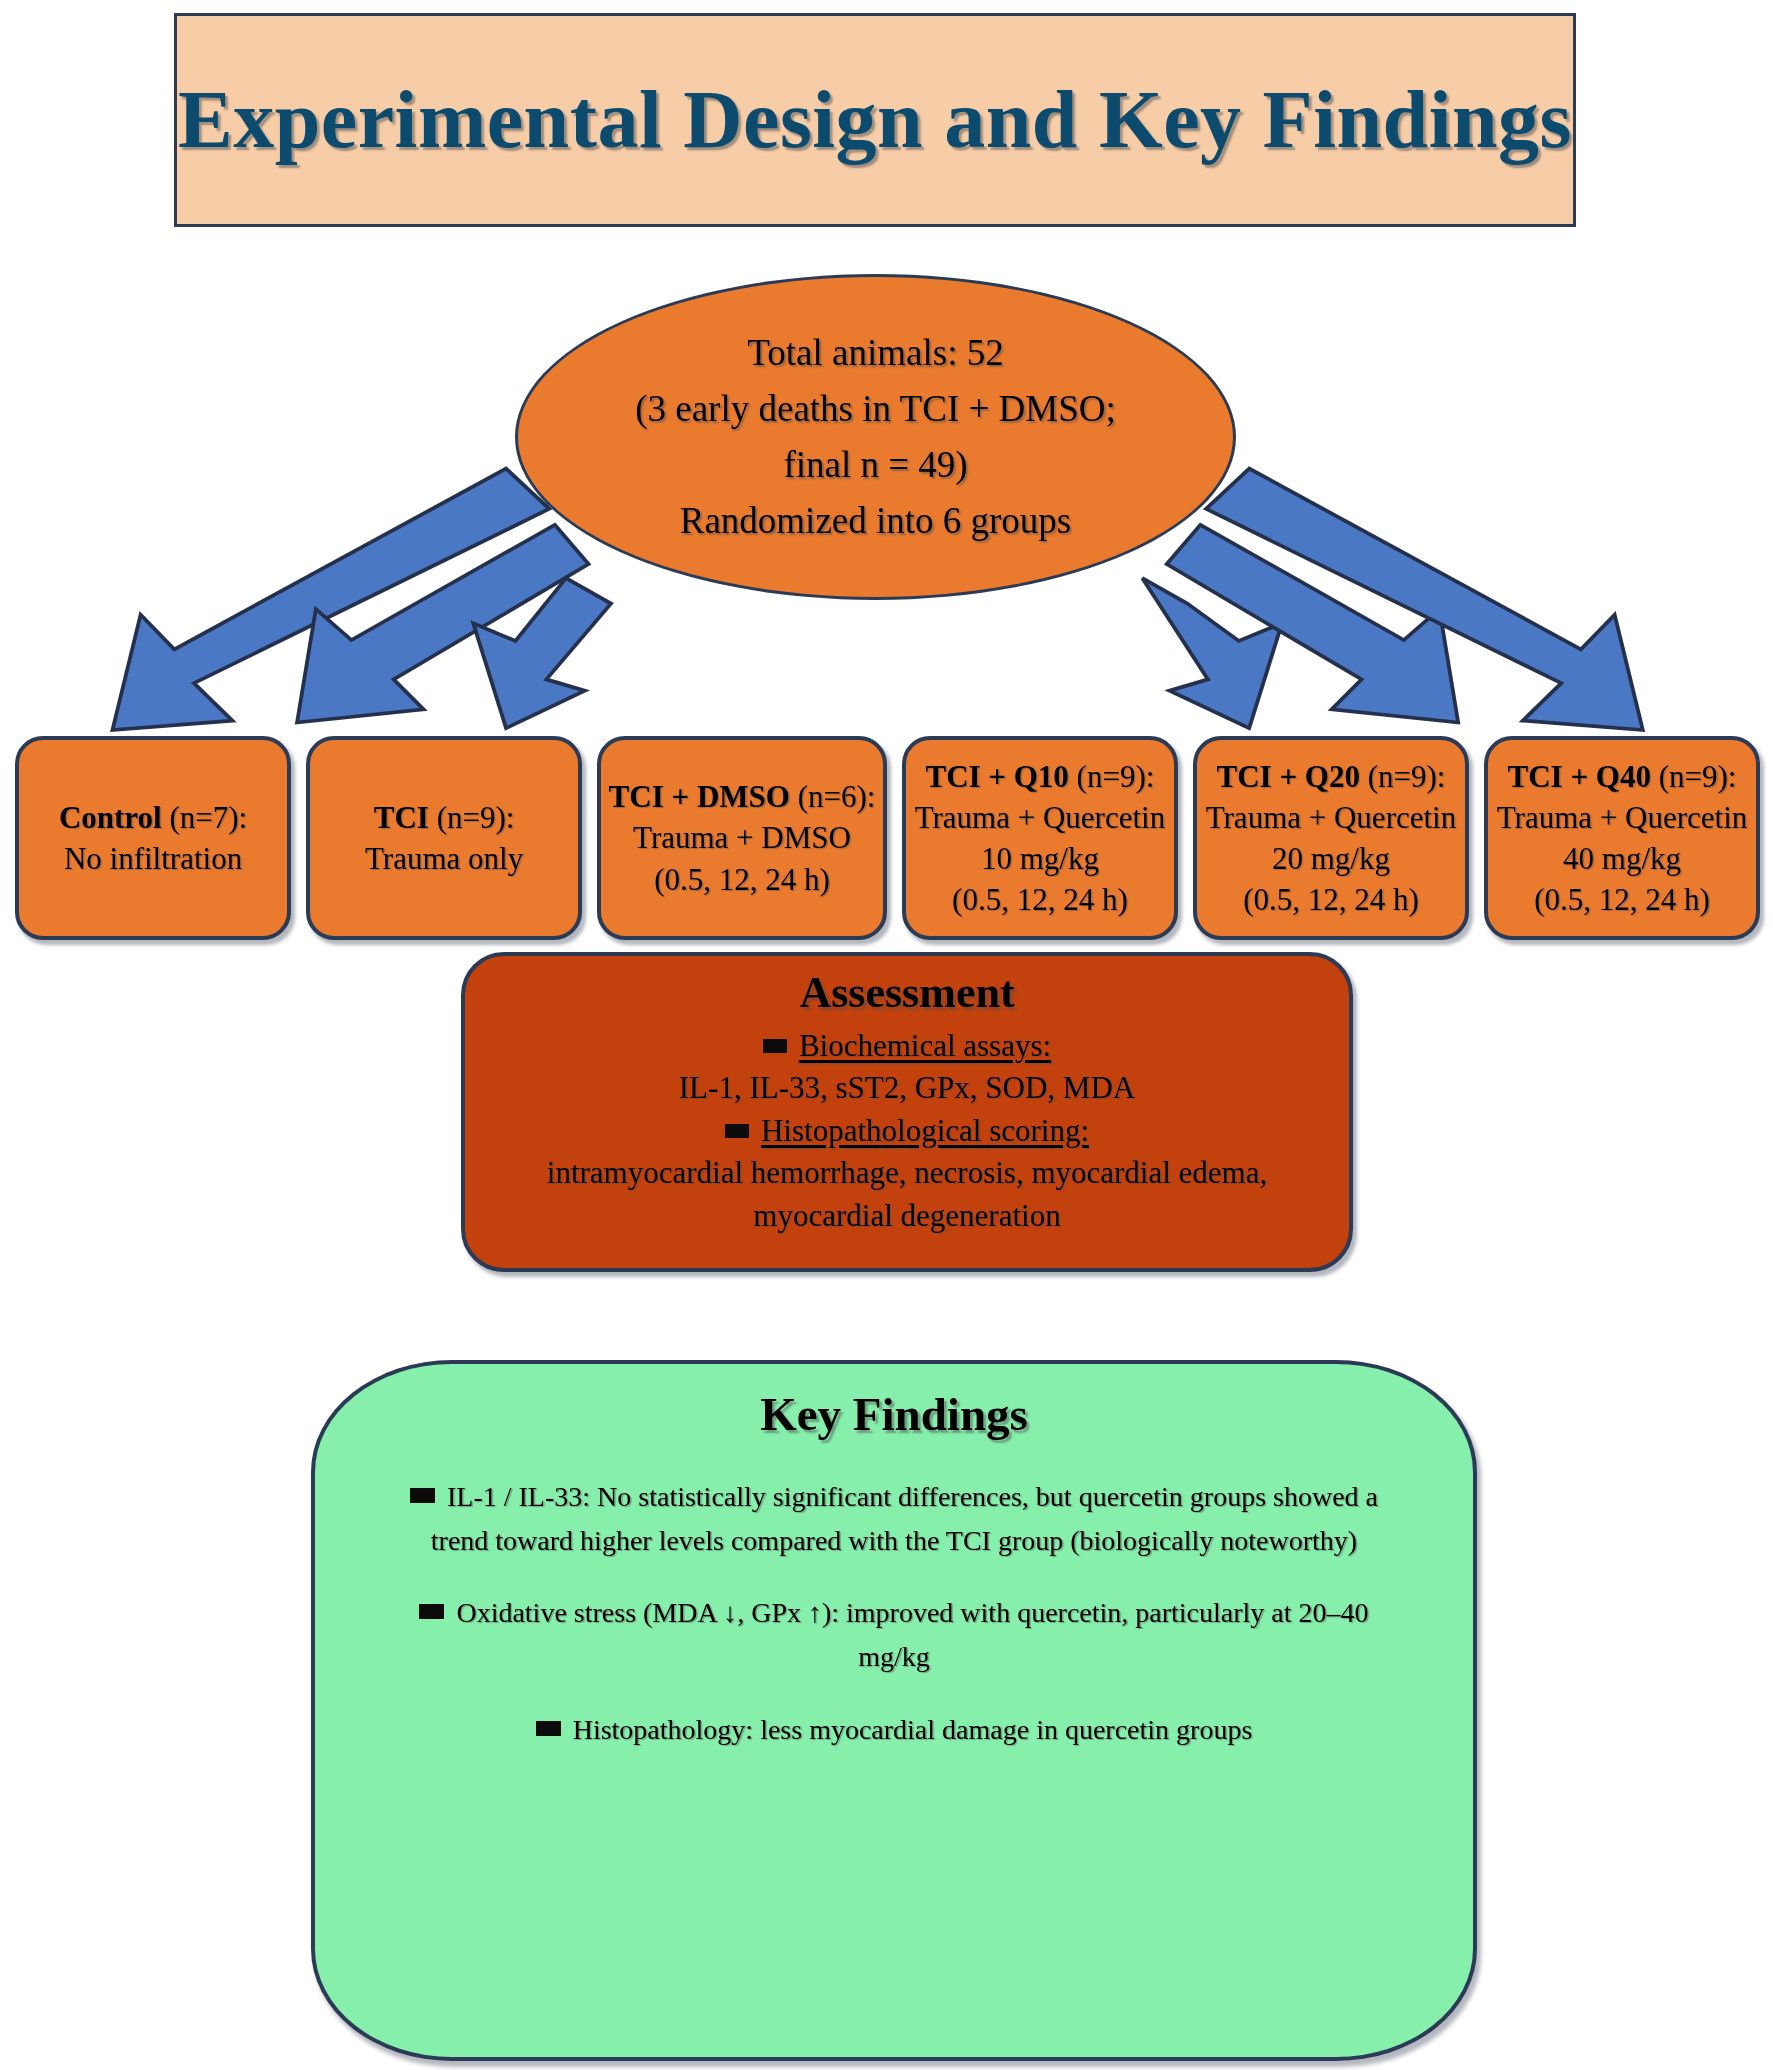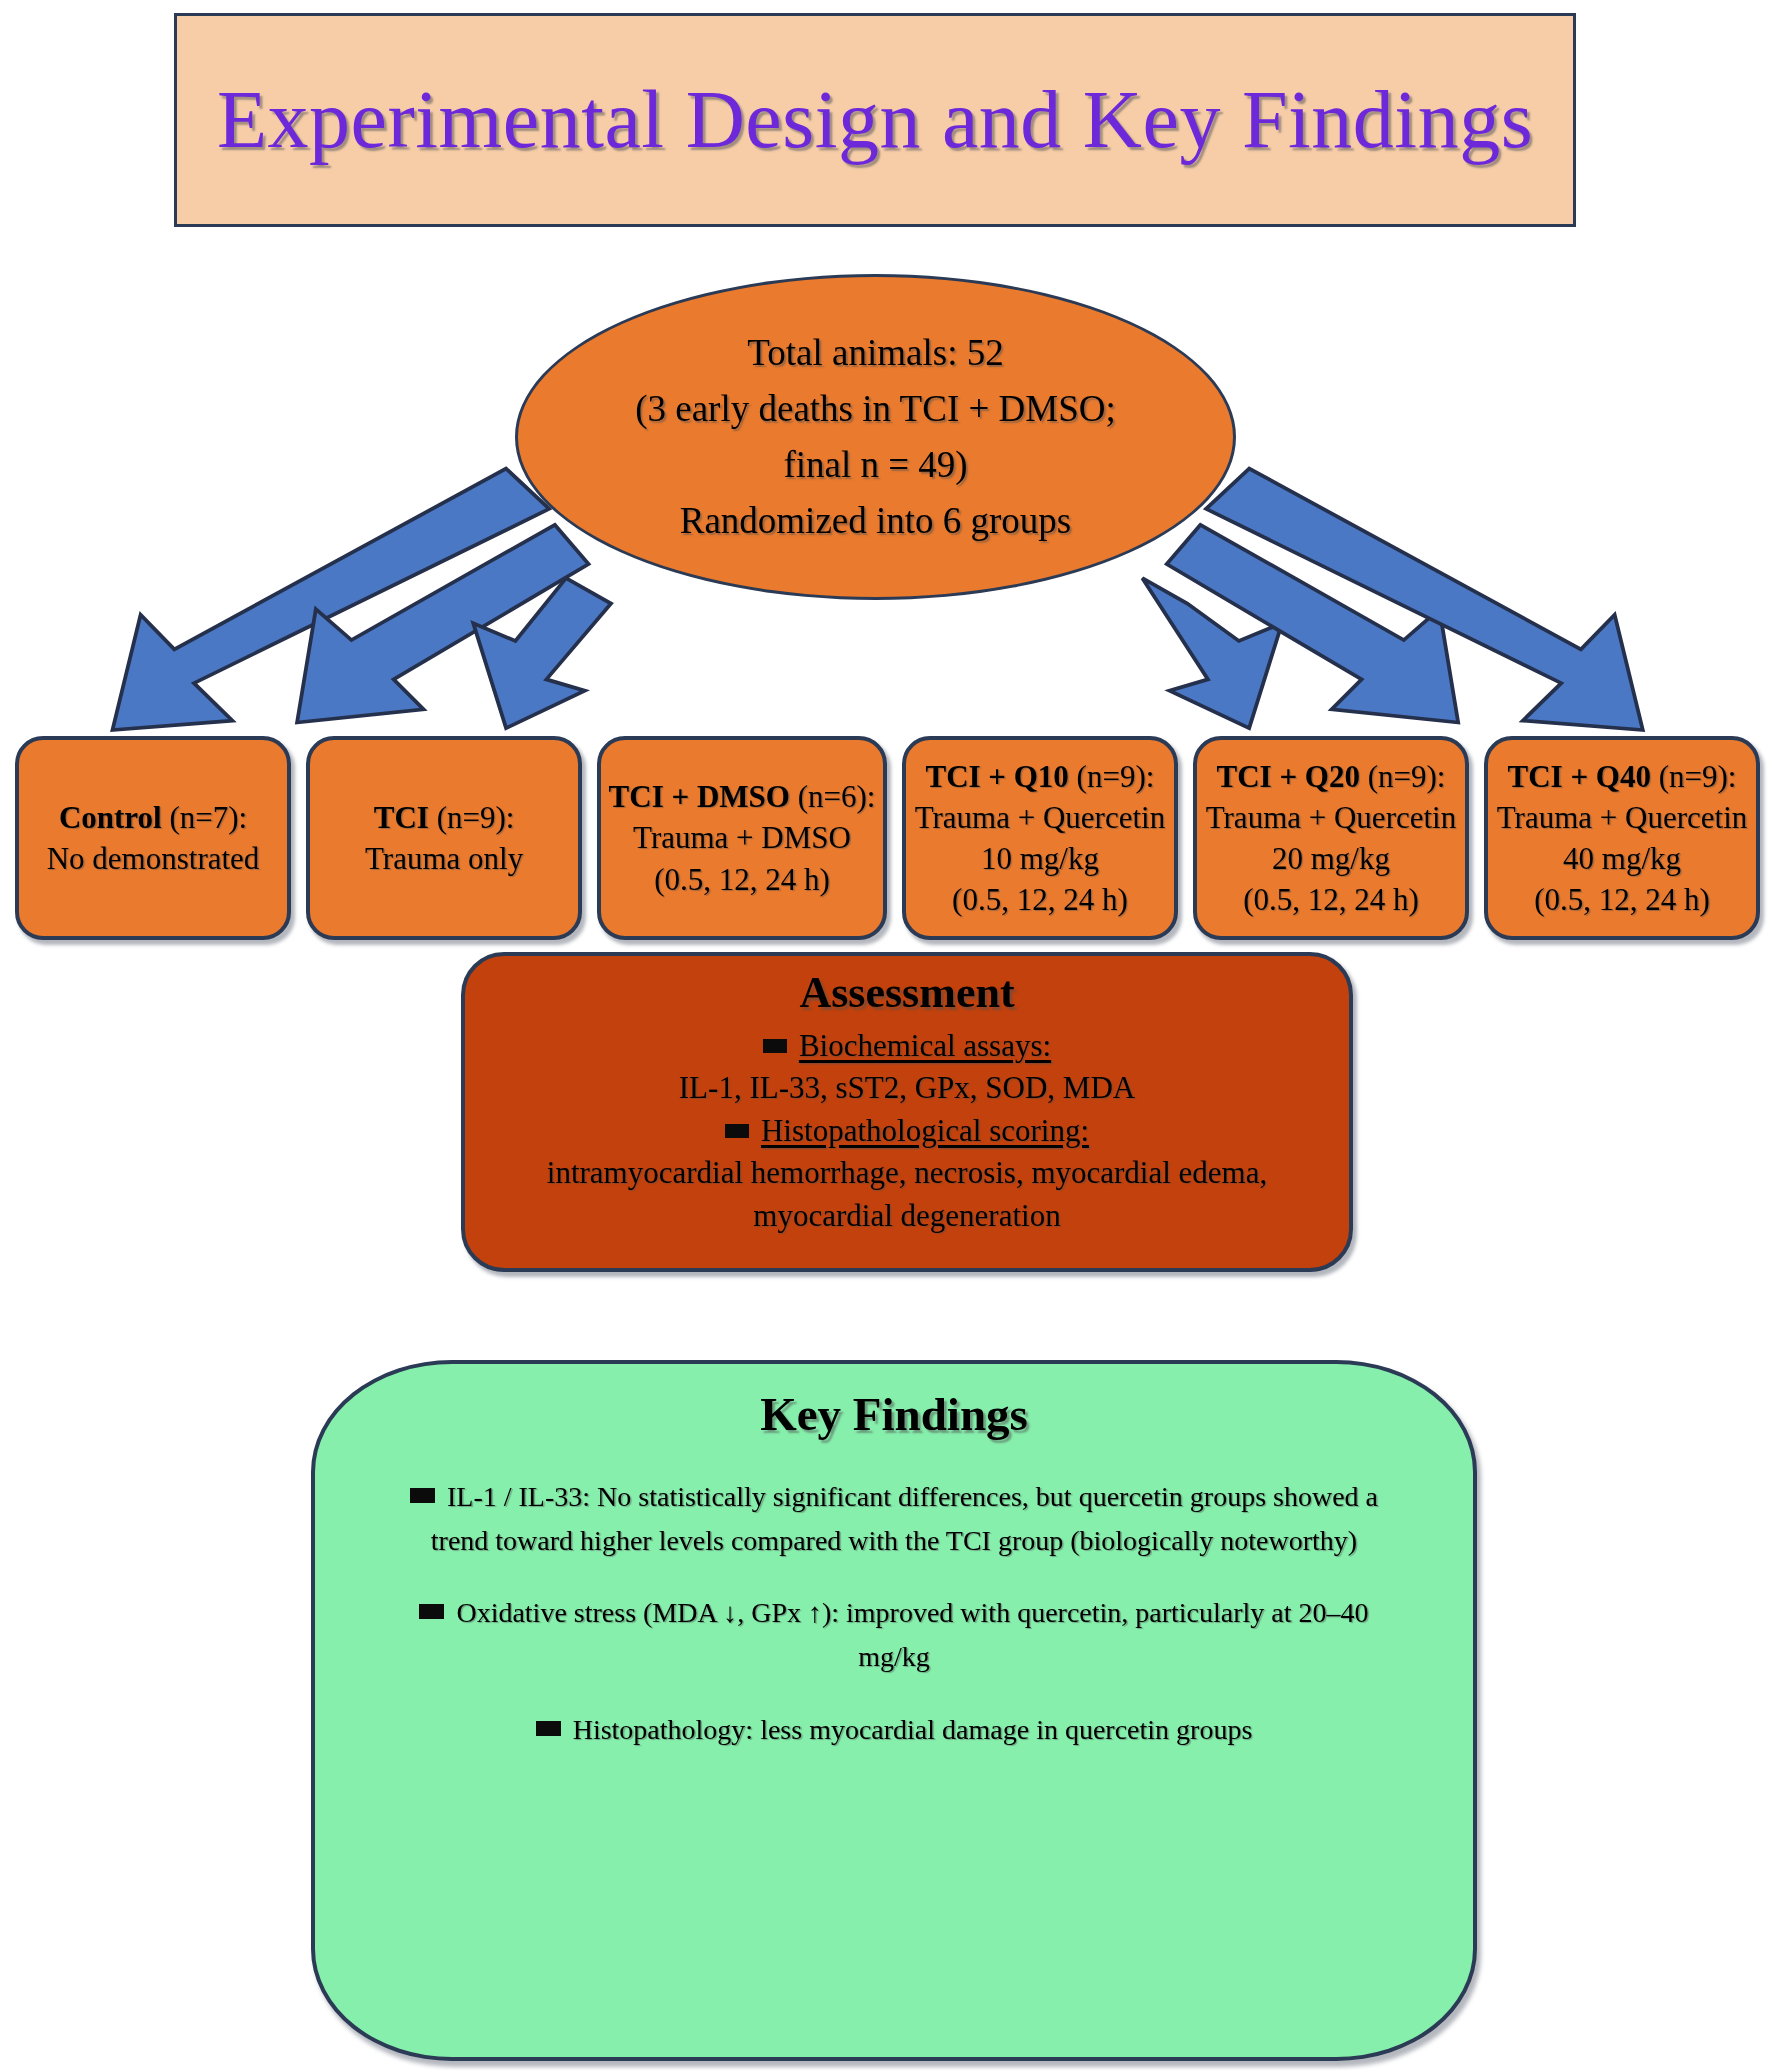--- a/index.html
+++ b/index.html
@@ -27,23 +27,24 @@
     border: 3.7px solid #2B3A55;
     box-sizing: border-box;
     display: flex;
     align-items: center;
     justify-content: center;
   }
   #title-text {
     font-size: 82px;
     line-height: 1;
     letter-spacing: 0.5px;
-    color: #6d28d9;
+    color: #0c4a6e;
     text-shadow: 2.8px 2.8px 1.9px rgba(90,90,90,0.55);
     white-space: nowrap;
+    font-weight: bold;
   }
 
   
   #root-ellipse {
     position: absolute;
     left: 515px;
     top: 274px;
     width: 721px;
     height: 326px;
     background: #E97A2E;
@@ -228,21 +229,21 @@
   <div class="eline">Randomized into 6 groups</div>
 </div>
 
 <div id="group-row">
 
   <div class="group-box">
     <div class="gline head">
       <span>Control</span>
       <span class="nval">(n=7):</span>
     </div>
-    <div class="gline">No demonstrated</div>
+    <div class="gline">No infiltration</div>
   </div>
 
   <div class="group-box">
     <div class="gline head">
       <span>TCI</span>
       <span class="nval">(n=9):</span>
     </div>
     <div class="gline">Trauma only</div>
   </div>
 

